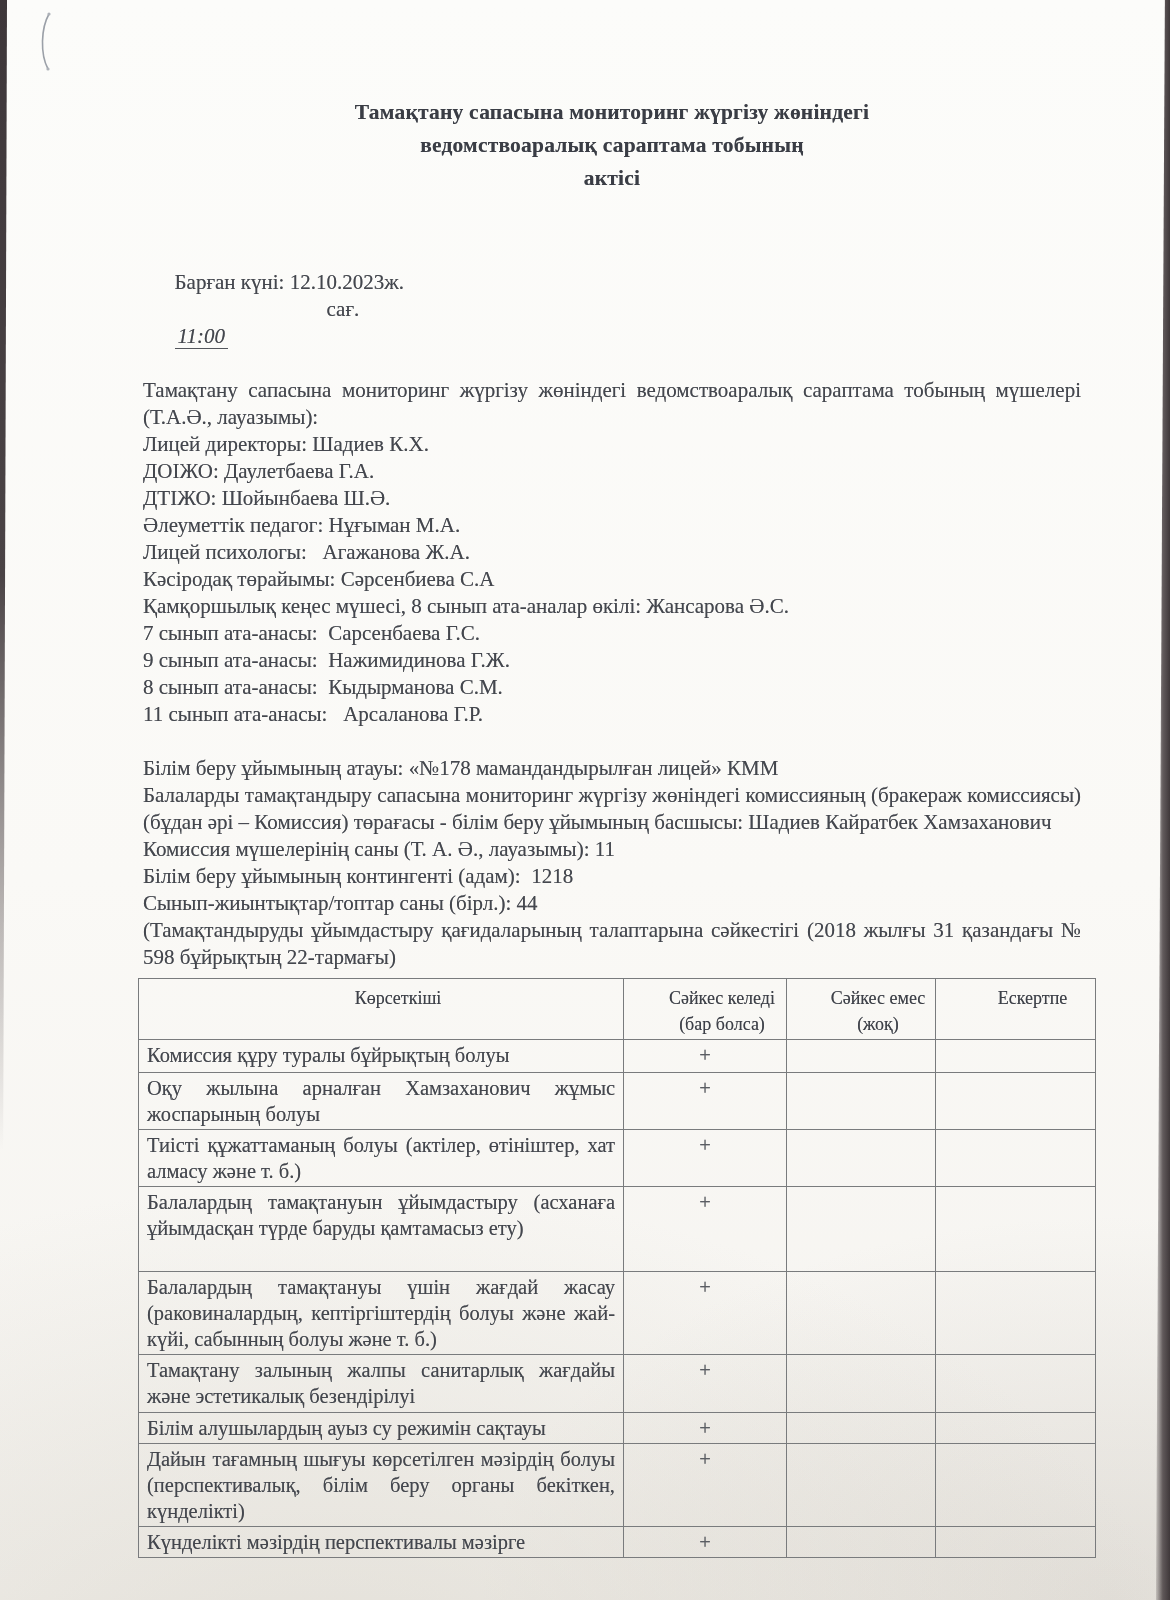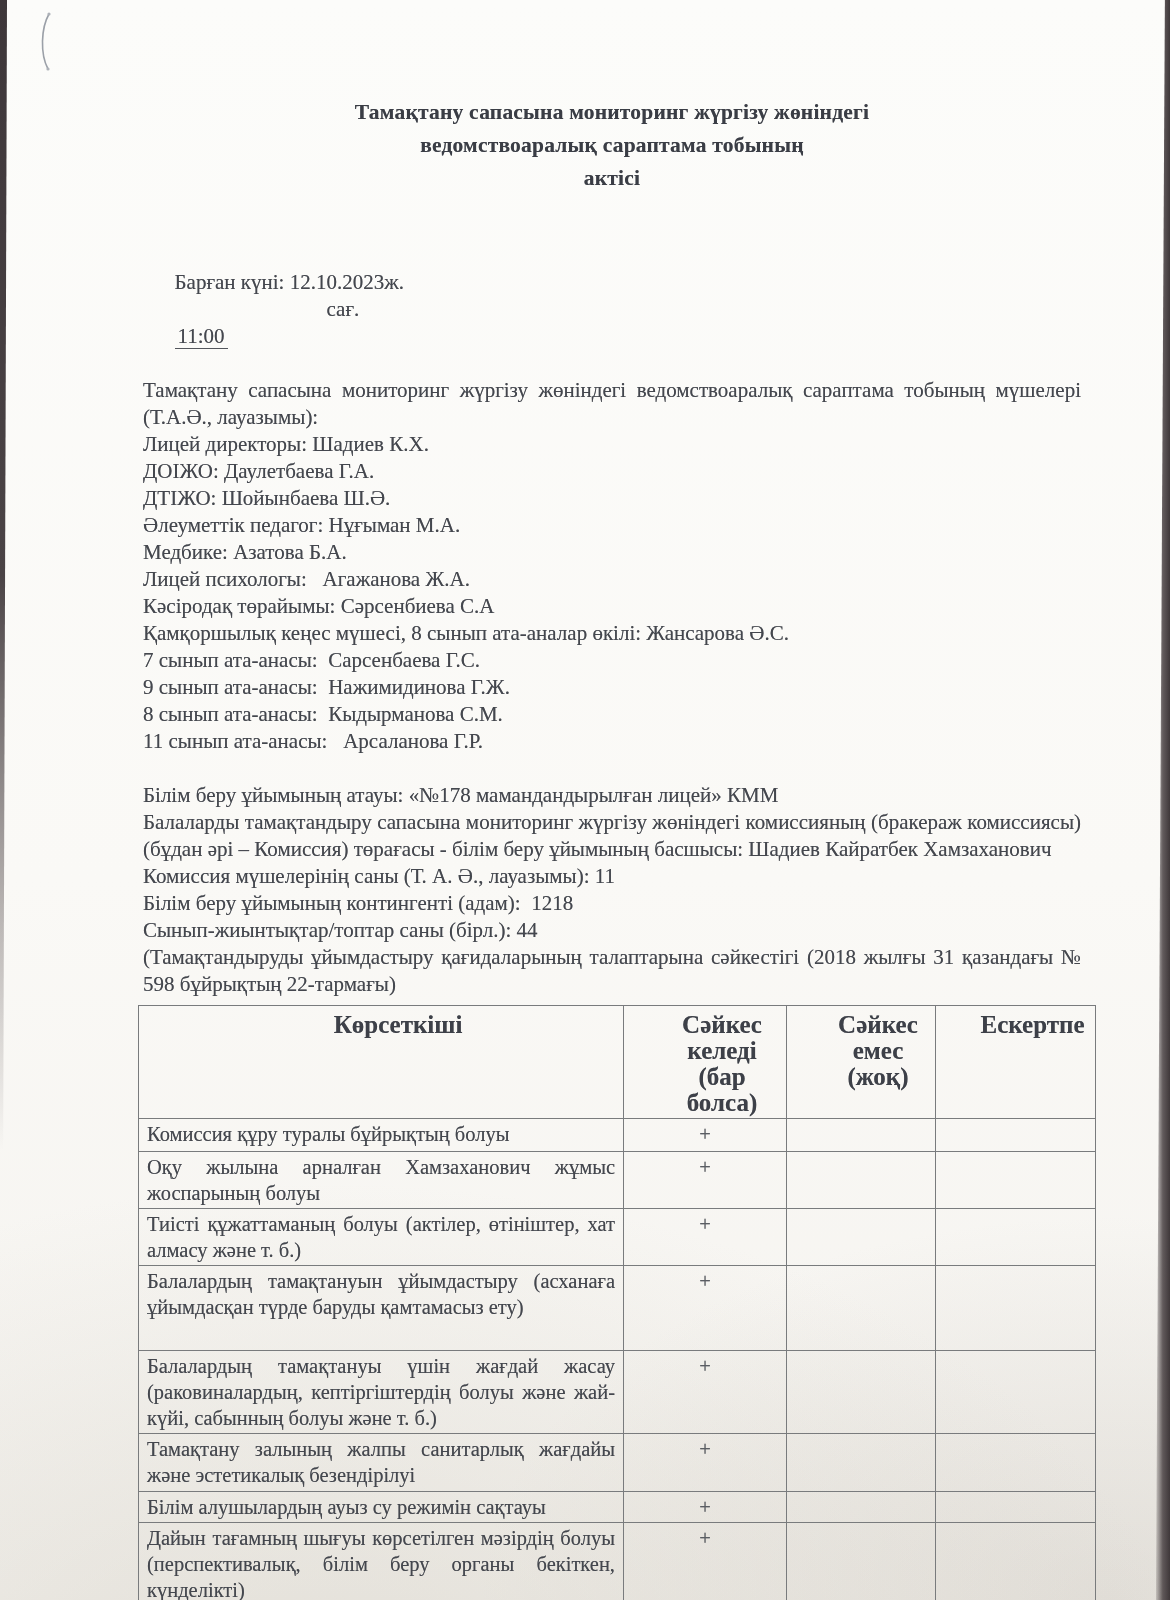--- a/index.html
+++ b/index.html
@@ -33,43 +33,43 @@
   .doc-title{
     margin-top:96px;
     text-align:center;
     font-weight:bold;
     font-size:21.5px;line-height:33px;
     color:#3a3d45;
     letter-spacing:0.2px;
   }
   .visit-line{margin-top:47px;white-space:pre-wrap;}
   .visit-time{margin-left:152px;}
-  .visit-time-value{border-bottom:1.4px solid #53565c;padding:0 3px;}
+  .visit-time-value{border-bottom:1.4px solid #53565c;padding:0 3px;font-style:italic;}
   .just{text-align:justify;}
   .line{white-space:pre-wrap;}
   .gap-line{height:27px;}
   .italic-note{}
   table.compliance{
     border-collapse:collapse;
     width:957px;
     margin-left:-5px;
     margin-top:7px;
     table-layout:fixed;
     font-size:20.5px;line-height:26px;
   }
   table.compliance th, table.compliance td{
     border:1.6px solid #797b7d;
     vertical-align:top;
     padding:2px 8px;
     background:transparent;
   }
   table.compliance th{
-    font-weight:bold;
+    font-weight:normal;
     text-align:center;
-    font-size:25px;line-height:26px;
+    font-size:18px;line-height:26px;
     padding-top:6px;
     color:#3d4048;
     padding-left:42px;
   }
   thead tr{height:56px;}
   td.ind{text-align:justify;padding-left:9px;padding-right:12px;}
   td.mark{text-align:center;color:#5a5d63;}
   tbody tr:nth-child(1){height:33px;}
   tbody tr:nth-child(2){height:55px;}
   tbody tr:nth-child(3){height:51px;}
@@ -108,21 +108,20 @@
       <span class="visit-time-value">11:00</span>
     </div>
 
     <p class="just" style="margin:0;">Тамақтану сапасына мониторинг жүргізу жөніндегі ведомствоаралық сараптама тобының мүшелері (Т.А.Ә., лауазымы):</p>
 
     <div>
       <div class="line">Лицей директоры: Шадиев К.Х.</div>
       <div class="line">ДОІЖО: Даулетбаева Г.А.</div>
       <div class="line">ДТІЖО: Шойынбаева Ш.Ә.</div>
       <div class="line">Әлеуметтік педагог: Нұғыман М.А.</div>
-      <div class="line">Медбике: Азатова Б.А.</div>
       <div class="line">Лицей психологы:   Агажанова Ж.А.</div>
       <div class="line">Кәсіродақ төрайымы: Сәрсенбиева С.А</div>
       <div class="line">Қамқоршылық кеңес мүшесі, 8 сынып ата-аналар өкілі: Жансарова Ә.С.</div>
       <div class="line">7 сынып ата-анасы:  Сарсенбаева Г.С.</div>
       <div class="line">9 сынып ата-анасы:  Нажимидинова Г.Ж.</div>
       <div class="line">8 сынып ата-анасы:  Кыдырманова С.М.</div>
       <div class="line">11 сынып ата-анасы:   Арсаланова Г.Р.</div>
     </div>
 
     <div class="gap-line"></div>

